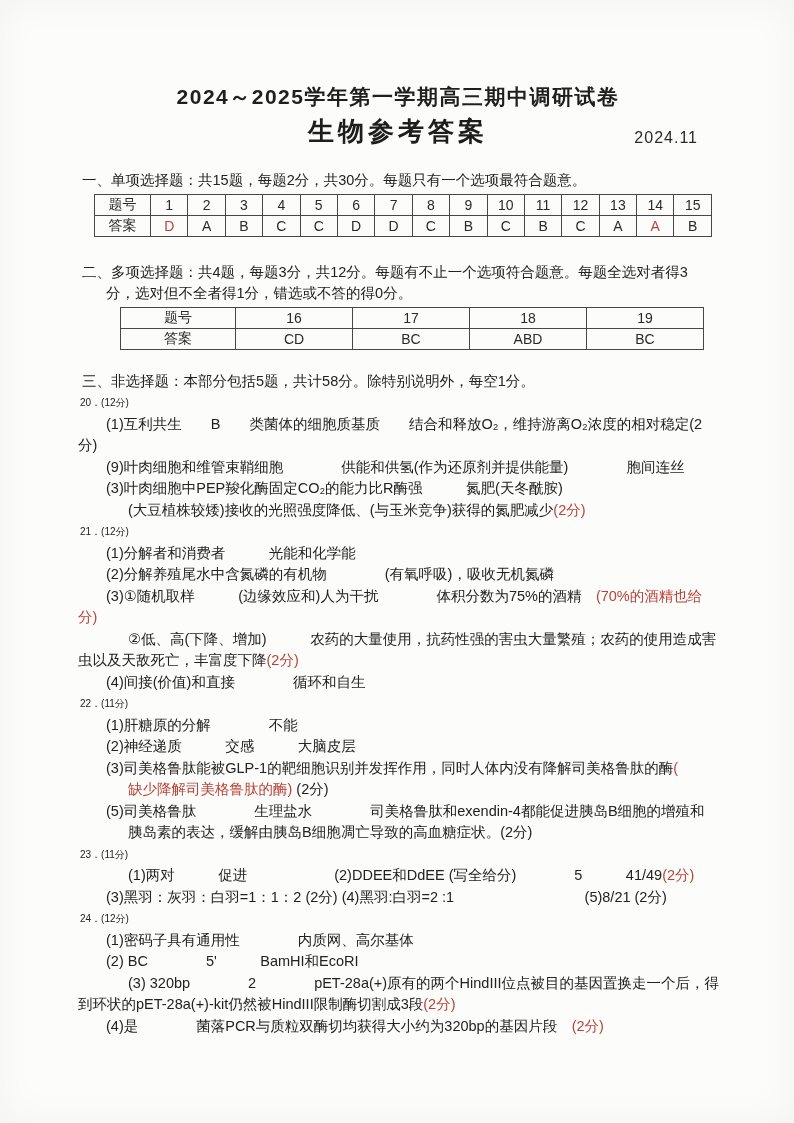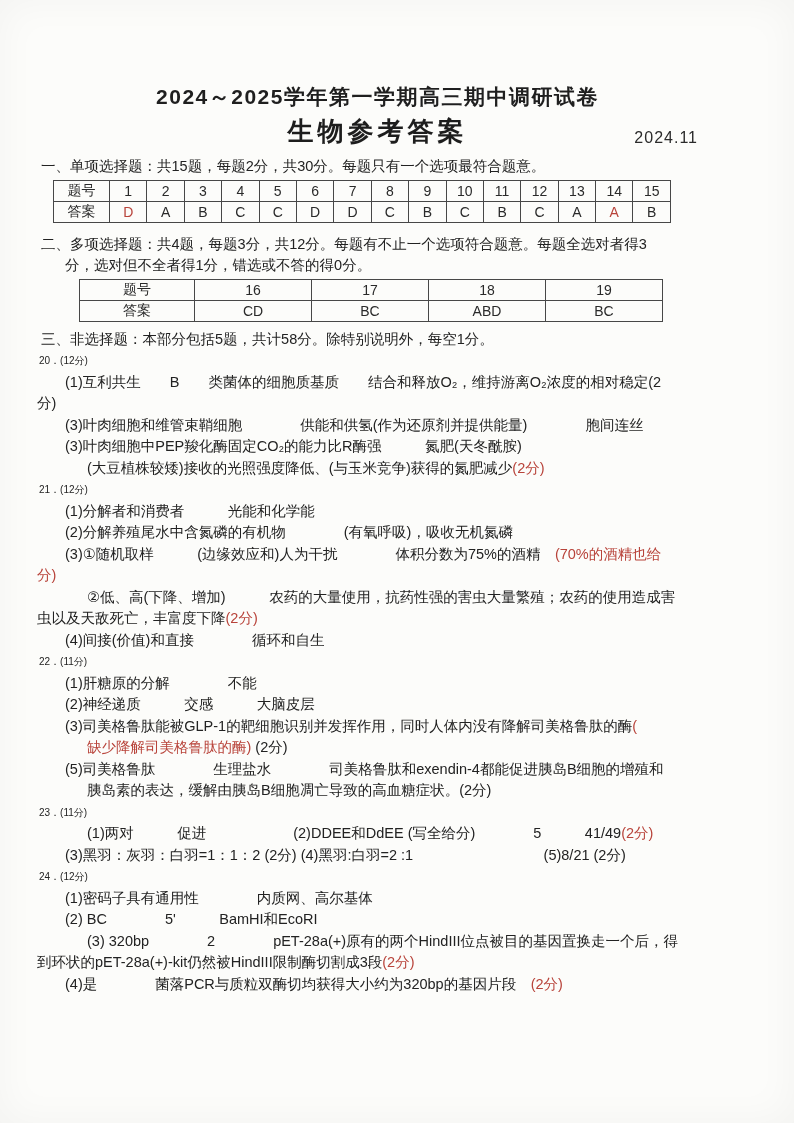--- a/index.html
+++ b/index.html
@@ -6,35 +6,35 @@
   body{
     width:794px;height:1123px;
     background:#e9e9e7;
     font-family:"Liberation Sans","DejaVu Sans",sans-serif;
   }
   .page{
     position:relative;width:794px;height:1123px;overflow:hidden;
     background:#fcfcfa;color:#2a2a2a;
     box-shadow:inset 0 0 40px rgba(0,0,0,0.04);
   }
-  .content{padding:84px 80px 0 41px;}
+  .content{padding:84px 80px 0 82px;}
   .doc-title{
     font-size:21px;font-weight:700;text-align:center;
     letter-spacing:1.5px;line-height:26px;color:#1f1f1f;
   }
   .subtitle-row{position:relative;height:36px;margin-top:3px;}
   .doc-subtitle{
     position:absolute;left:0;right:0;text-align:center;
     font-size:26px;font-weight:700;letter-spacing:4px;color:#1d1d1d;line-height:36px;
   }
   .doc-date{
     position:absolute;right:16px;bottom:2px;
     font-size:16px;color:#2a2a2a;letter-spacing:1px;
   }
-  .sec-heading{font-size:14.5px;line-height:21.5px;margin-top:7px;color:#222;}
+  .sec-heading{font-size:14.5px;line-height:21.5px;margin-top:21px;color:#222;}
   .line{font-size:14.5px;line-height:21.5px;white-space:nowrap;color:#222;}
   .ind0{margin-left:-4px;}
   .ind1{margin-left:24px;}
   .ind2{margin-left:46px;}
   .qlabel{font-size:10px;line-height:21.5px;margin-left:-2px;color:#222;}
   table.ansgrid{
     border-collapse:collapse;table-layout:fixed;
     font-size:14px;color:#2a2a2a;
   }
   table.ansgrid td,table.ansgrid th{
@@ -126,21 +126,21 @@
           </tr>
     </tbody>
       </table>
 
     <div class="sec-heading">三、非选择题：本部分包括5题，共计58分。除特别说明外，每空1分。</div>
 
     <div>
       <div class="qlabel">20．(12分)</div>
       <div class="line ind1"><span>(1)互利共生　　B　　类菌体的细胞质基质　　结合和释放O₂，维持游离O₂浓度的相对稳定(2</span></div>
       <div class="line ind0"><span>分)</span></div>
-      <div class="line ind1"><span>(3)叶肉细胞和维管束鞘细胞　　　　供能和供氢(作为还原剂并提供能量)　　　　胞间连丝</span></div>
+      <div class="line ind1"><span>(9)叶肉细胞和维管束鞘细胞　　　　供能和供氢(作为还原剂并提供能量)　　　　胞间连丝</span></div>
       <div class="line ind1"><span>(3)叶肉细胞中PEP羧化酶固定CO₂的能力比R酶强　　　氮肥(天冬酰胺)</span></div>
       <div class="line ind2"><span>(大豆植株较矮)接收的光照强度降低、(与玉米竞争)获得的氮肥减少</span><span style="color: rgb(184, 67, 58);">(2分)</span></div>
     </div>
 
     <div>
       <div class="qlabel">21．(12分)</div>
       <div class="line ind1"><span>(1)分解者和消费者　　　光能和化学能</span></div>
       <div class="line ind1"><span>(2)分解养殖尾水中含氮磷的有机物　　　　(有氧呼吸)，吸收无机氮磷</span></div>
       <div class="line ind1"><span>(3)①随机取样　　　(边缘效应和)人为干扰　　　　体积分数为75%的酒精　</span><span style="color: rgb(184, 67, 58);">(70%的酒精也给</span></div>
       <div class="line ind0"><span style="color: rgb(184, 67, 58);">分)</span></div>

